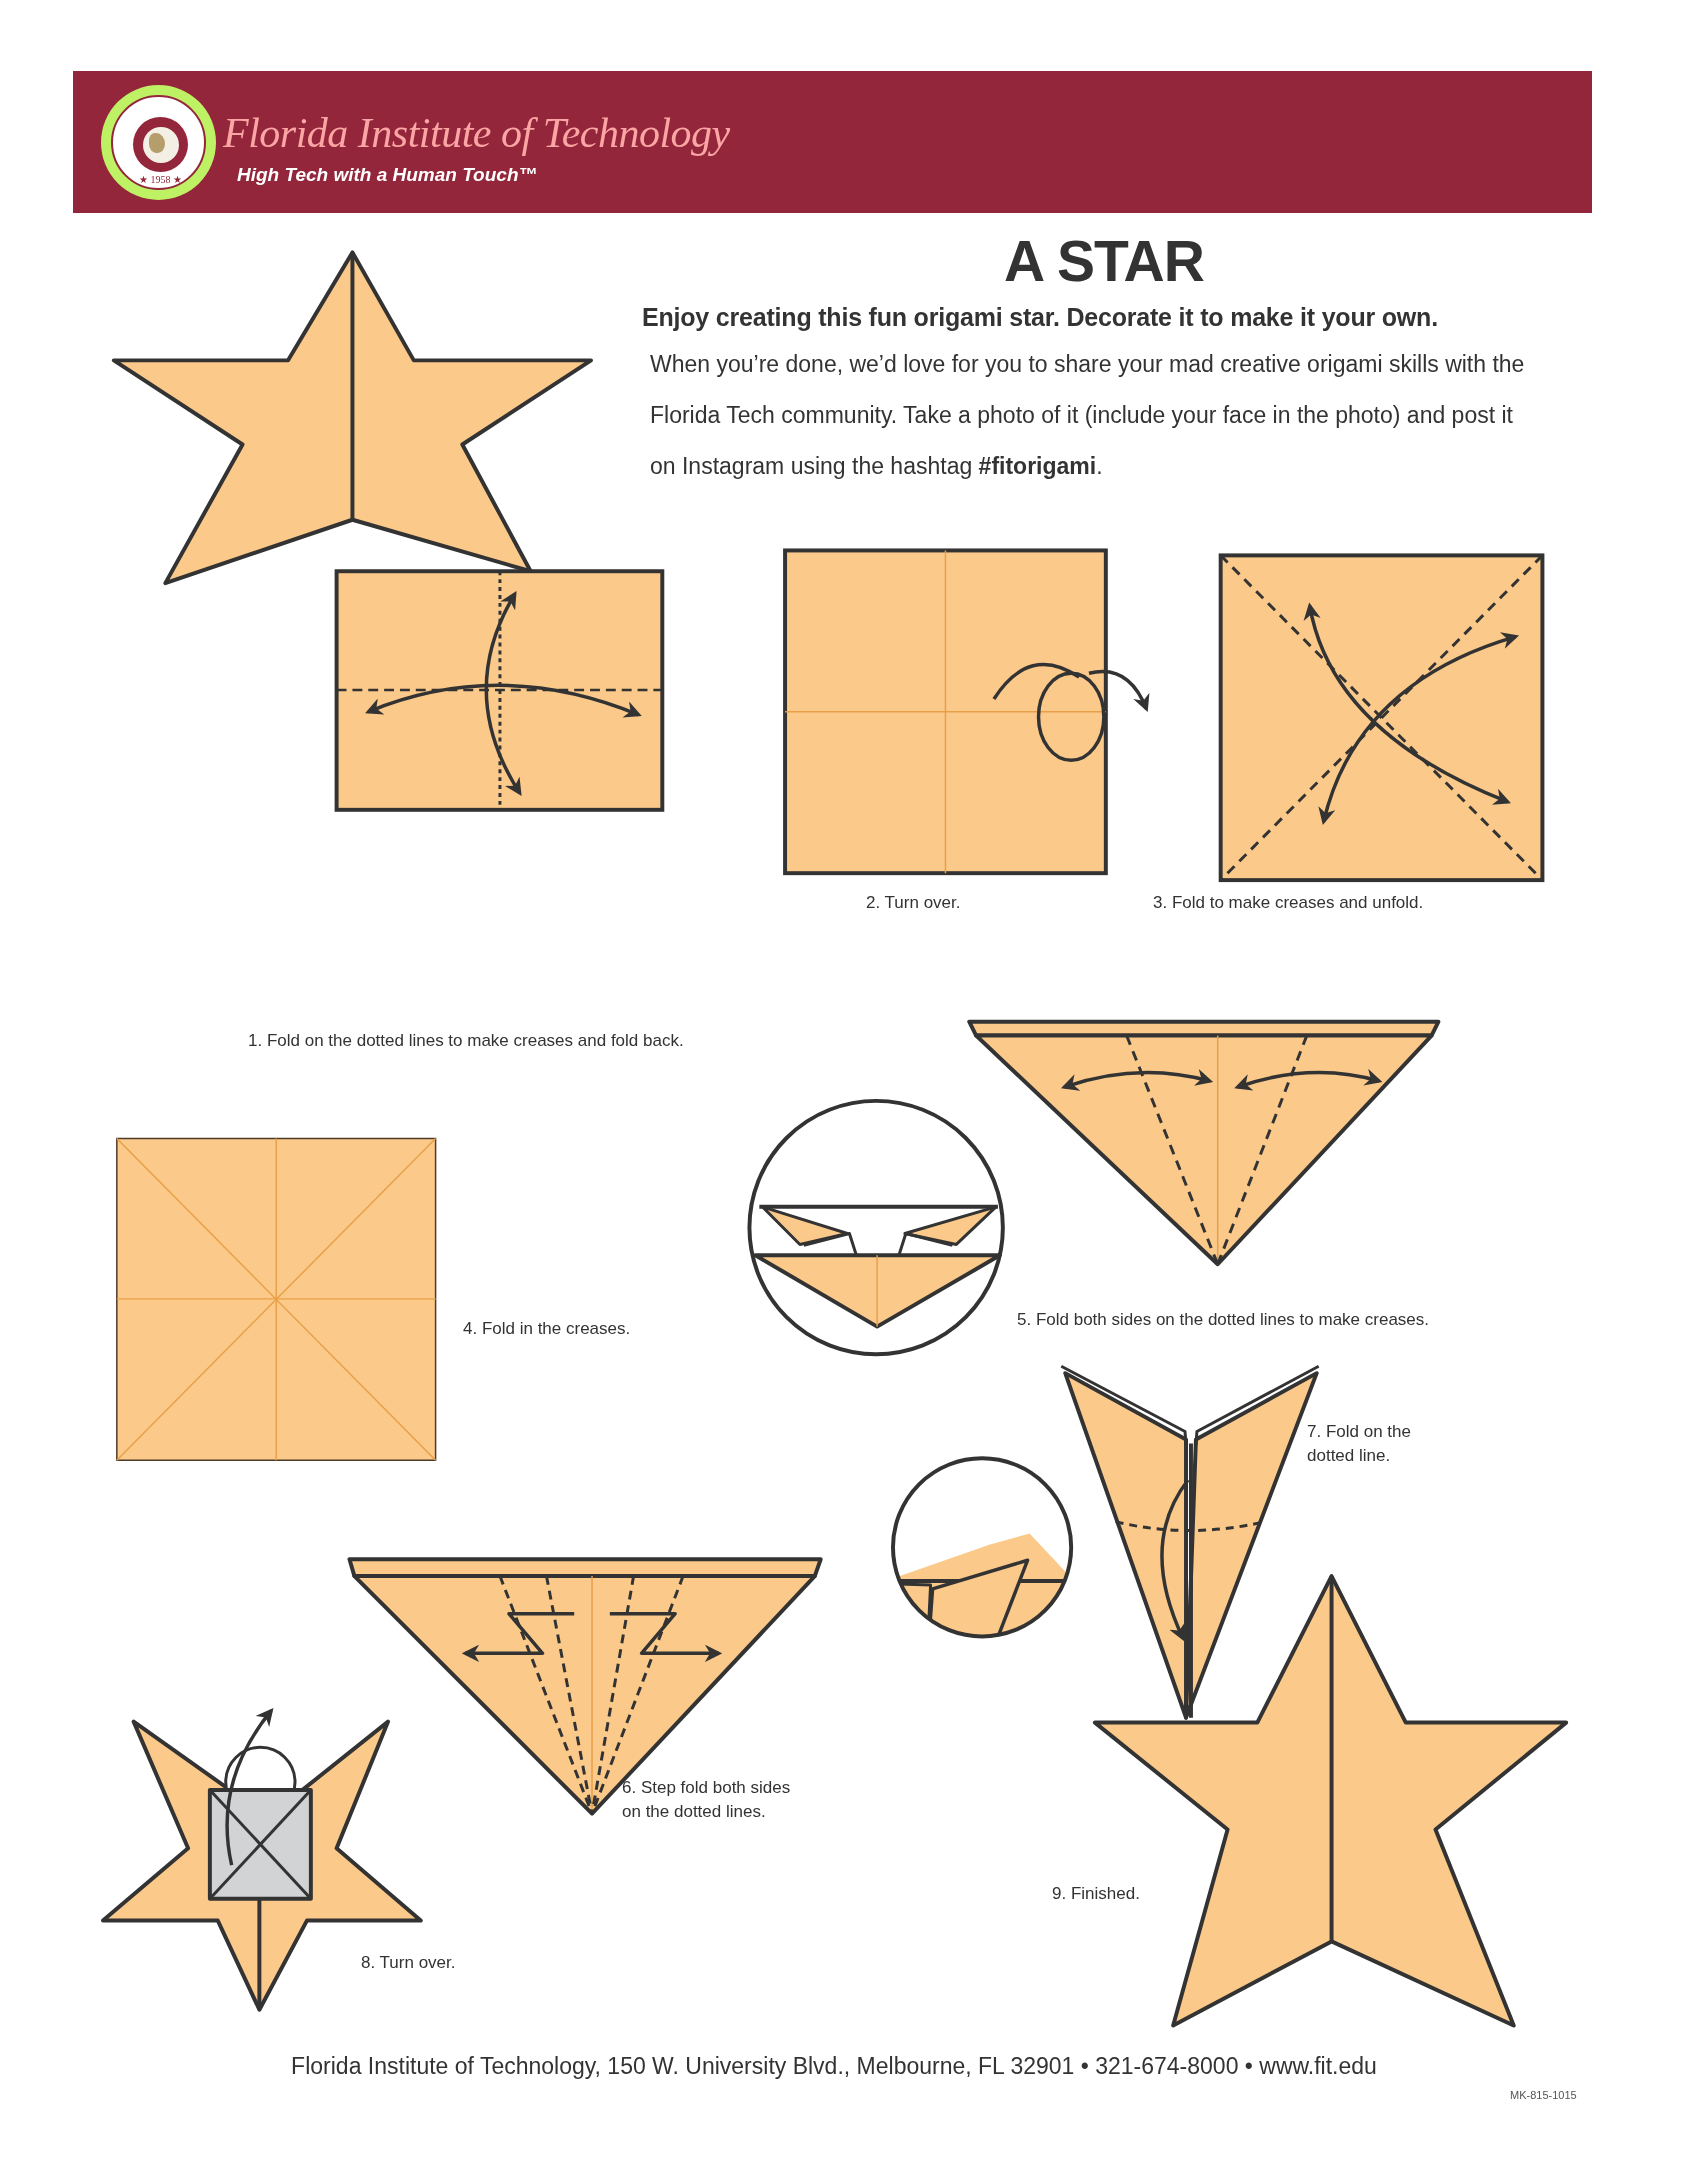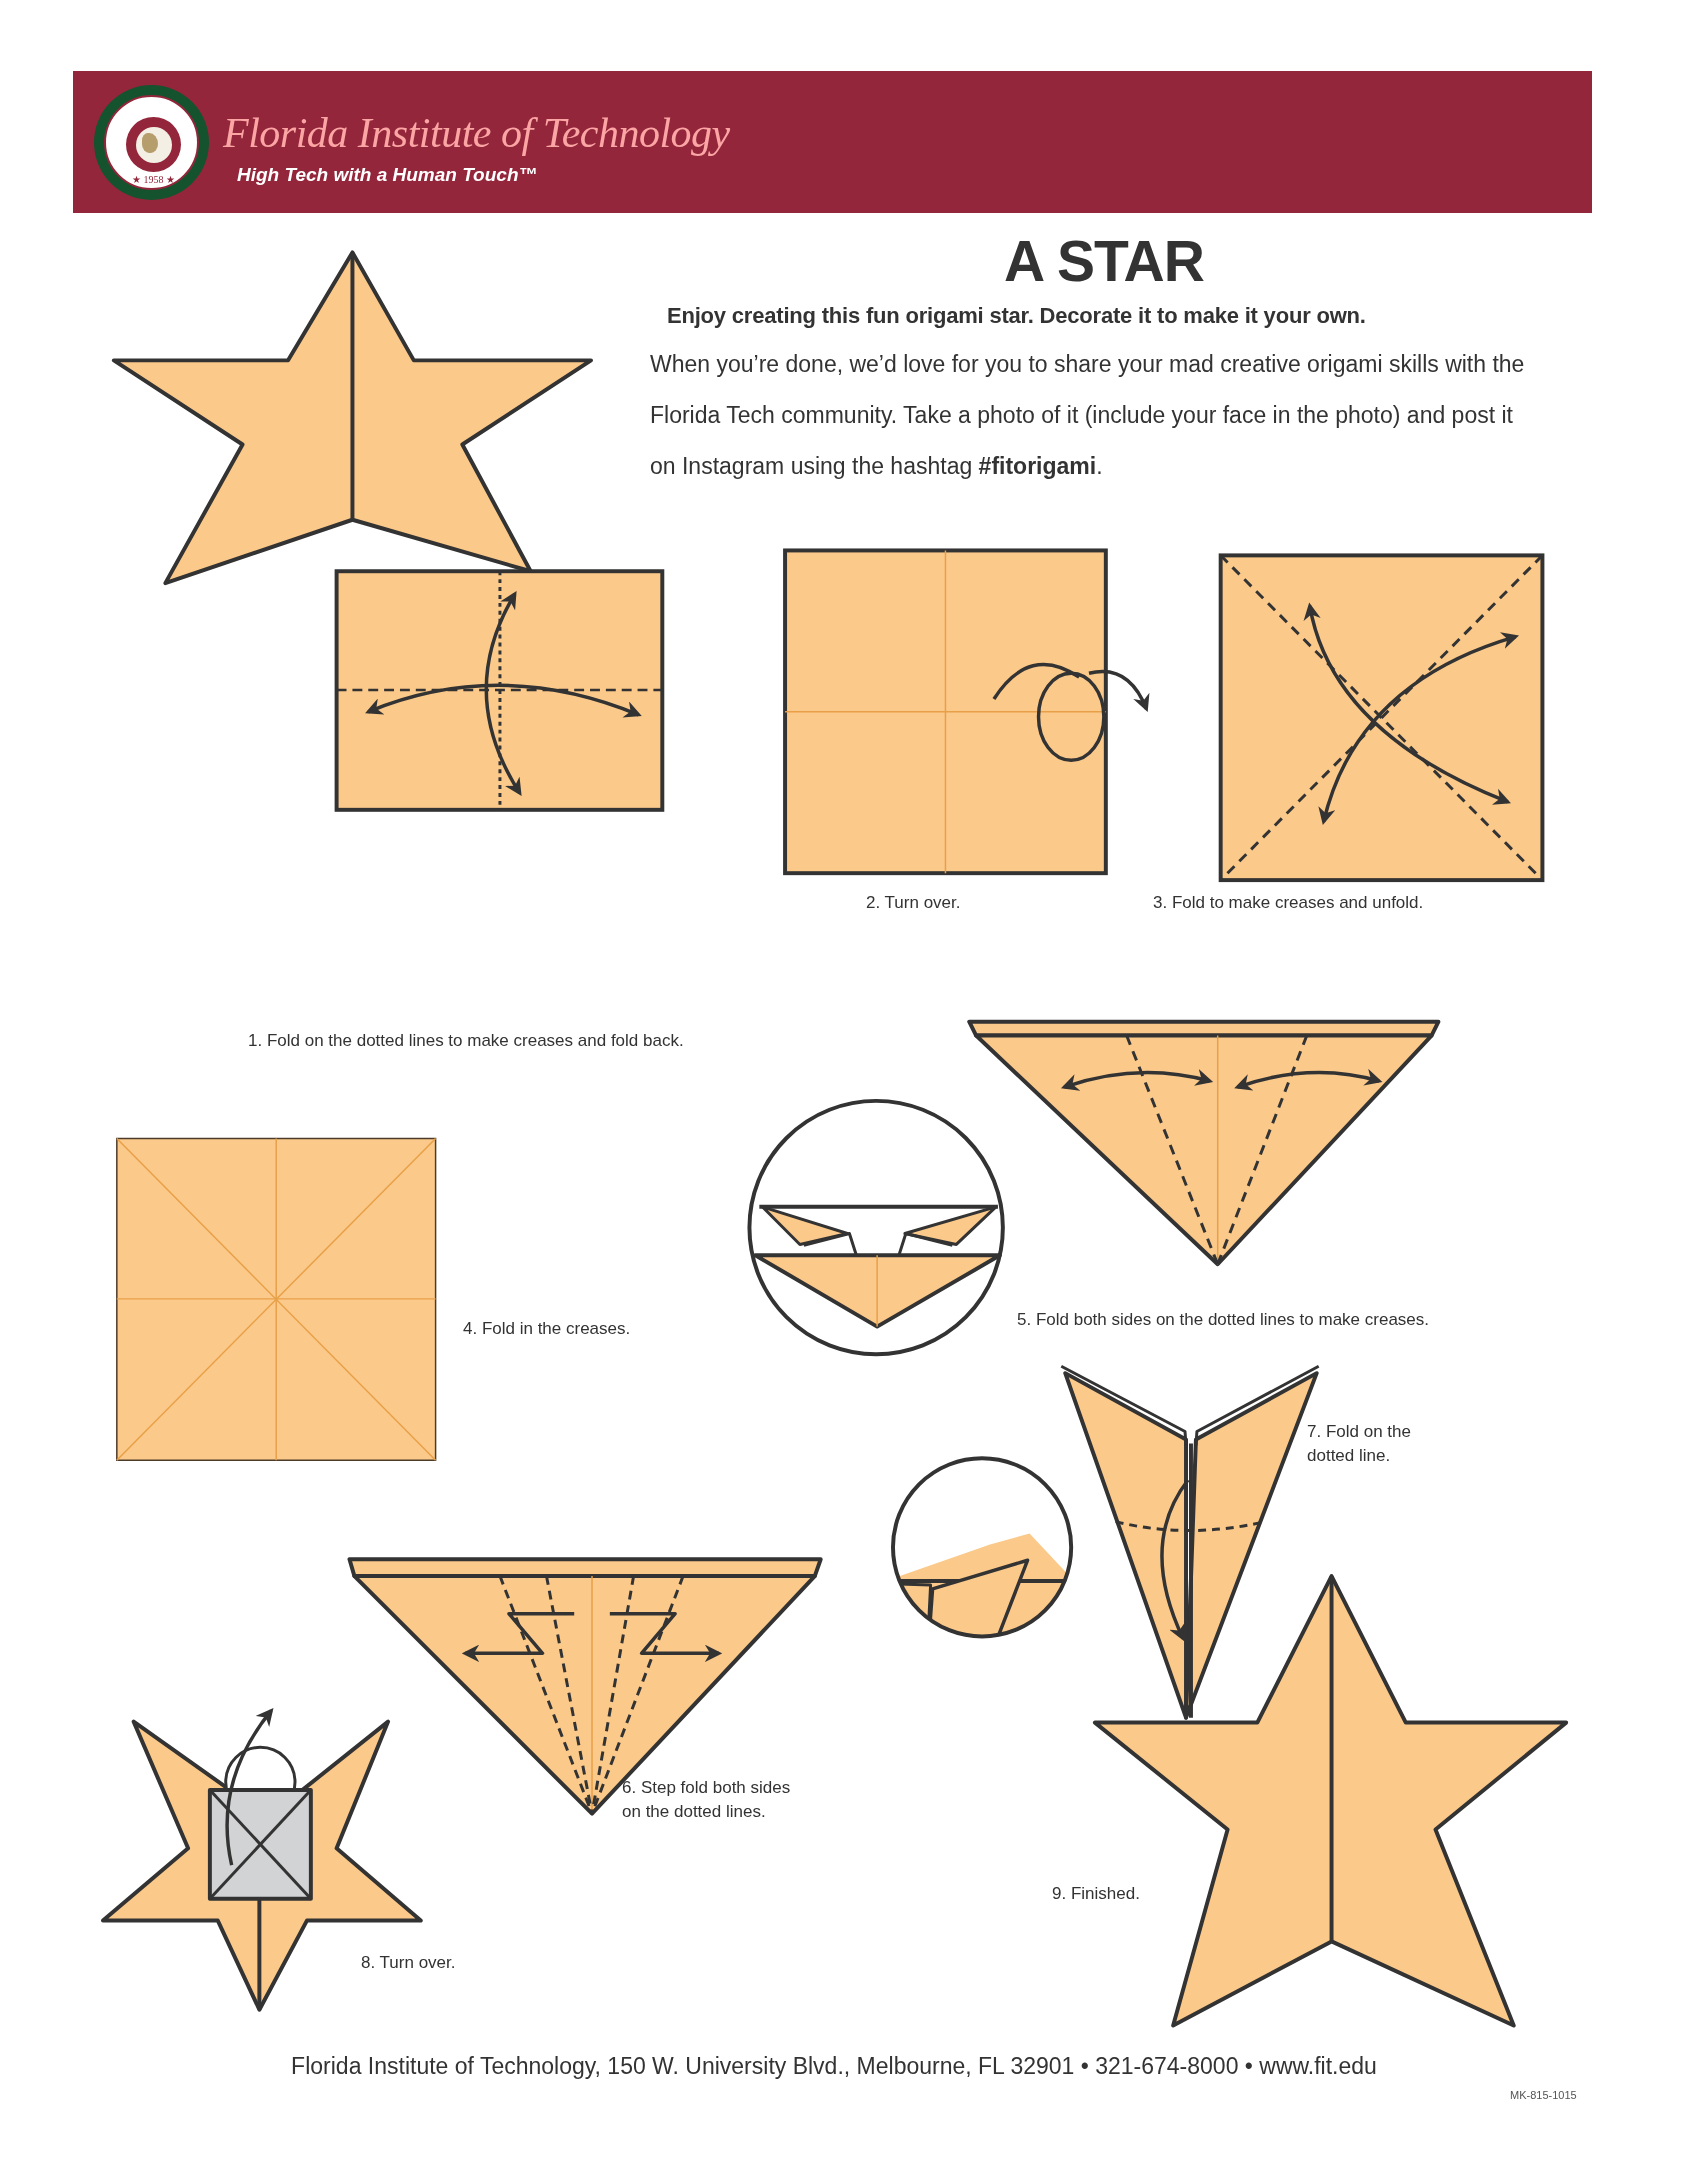--- a/index.html
+++ b/index.html
@@ -1,27 +1,27 @@
 <!DOCTYPE html>
 <html><head>
 <meta charset="utf-8">
 <style>
   html,body{margin:0;padding:0;background:#fff;}
   body{width:1683px;height:2178px;position:relative;overflow:hidden;font-family:"Liberation Sans",sans-serif;color:#333;}
   .banner{position:absolute;left:73px;top:71px;width:1519px;height:142px;background:#93263b;}
-  .seal{position:absolute;left:21px;top:14px;width:115px;height:115px;border-radius:50%;background:#14532d;}
+  .seal{position:absolute;left:28px;top:14px;width:115px;height:115px;border-radius:50%;background:#bef264;}
   .seal-inner{position:absolute;left:10px;top:10px;width:95px;height:95px;border-radius:50%;border:2px solid #93263b;box-sizing:border-box;background:#fff;}
   .seal-ring{position:absolute;left:20px;top:20px;width:55px;height:55px;border-radius:50%;background:#93263b;}
   .seal-globe{position:absolute;left:30px;top:30px;width:36px;height:36px;border-radius:50%;background:#f4efe4;}
   .seal-land{position:absolute;left:36px;top:36px;width:16px;height:20px;border-radius:40% 60% 50% 50%;background:#b69d6c;}
   .seal-year{position:absolute;left:0;top:77px;width:95px;text-align:center;font-size:10px;color:#93263b;font-family:"Liberation Serif",serif;}
   .brand{position:absolute;left:150px;top:38px;color:#fca5a5;font-family:"Liberation Serif",serif;font-style:italic;font-size:42px;letter-spacing:-0.5px;white-space:nowrap;}
   .tagline{position:absolute;left:164px;top:93px;color:#fff;font-family:"Liberation Sans",sans-serif;font-style:italic;font-weight:bold;font-size:19px;white-space:nowrap;}
   .title{position:absolute;left:1104px;top:228px;transform:translateX(-50%);font-size:57px;font-weight:bold;color:#333;white-space:nowrap;letter-spacing:-1px;}
-  .intro-bold{position:absolute;left:667px;top:303px;font-size:22px;font-weight:bold;color:#333;white-space:nowrap;letter-spacing:-0.2px;}
+  .intro-bold{position:absolute;left:642px;top:303px;font-size:25px;font-weight:bold;color:#333;white-space:nowrap;letter-spacing:-0.2px;}
   .intro{position:absolute;left:650px;top:339px;font-size:23px;line-height:51px;color:#333;width:891px;}
   .intro b{font-weight:bold;}
   .label{position:absolute;font-size:17px;color:#333;white-space:nowrap;line-height:24px;}
   .footer{position:absolute;left:834px;top:2053px;transform:translateX(-50%);font-size:23px;color:#333;white-space:nowrap;}
   .code{position:absolute;left:1510px;top:2089px;font-size:11px;color:#555;white-space:nowrap;text-align:center;}
   svg{position:absolute;left:0;top:0;}
 </style>
 </head>
 <body>
 

